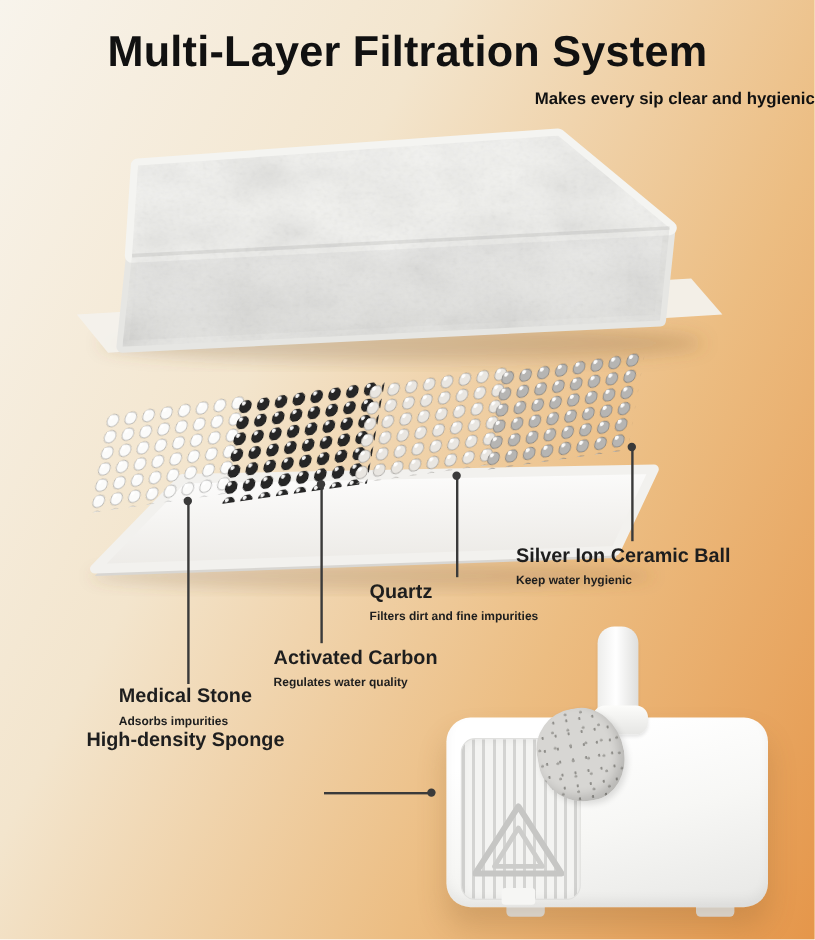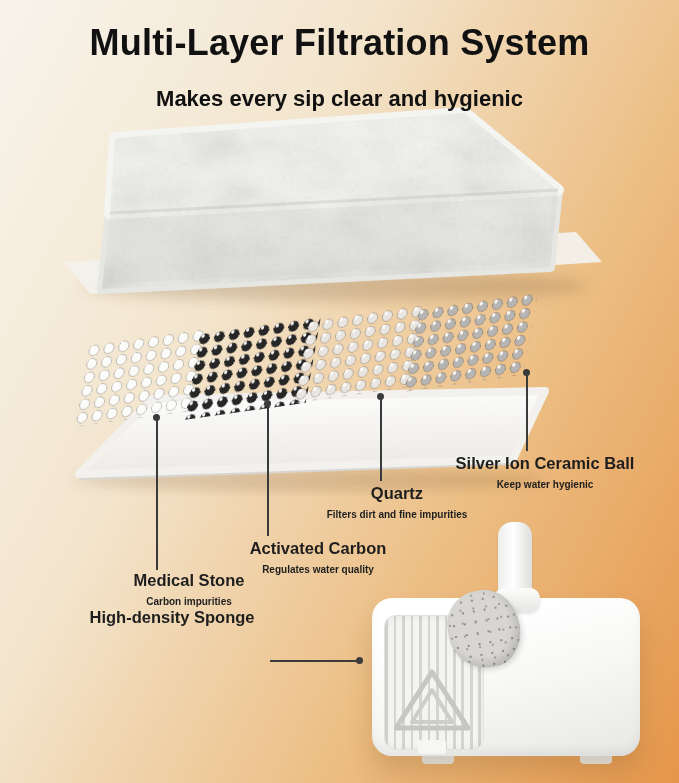--- a/index.html
+++ b/index.html
@@ -3,40 +3,40 @@
 <meta charset="utf-8">
 <style>
   html,body{margin:0;padding:0;background:#fff;}
   .stage{
     position:relative;width:679px;height:783px;overflow:hidden;
     font-family:"Liberation Sans",sans-serif;
     background:linear-gradient(118deg,var(--background-top-left,#f8f4ec) 0%,#f3e5cd 34%,#ecbd82 68%,var(--background-bottom-right,#e5964a) 100%);
   }
   .title{position:absolute;top:22px;left:0;width:100%;text-align:center;
     font-size:36px;font-weight:bold;letter-spacing:0.2px;color:var(--headline-text,#111);z-index:9;}
-  .subtitle{position:absolute;top:74px;left:0;width:100%;text-align:center;
-    font-size:22px;font-weight:bold;color:var(--headline-text,#111);z-index:9;margin-top:12px;}
+  .subtitle{position:absolute;top:74px;left:0;width:100%;text-align:right;
+    font-size:14px;font-weight:bold;color:var(--headline-text,#111);z-index:9;}
 
   .cotton{position:absolute;left:50px;top:100px;width:560px;height:210px;z-index:2;}
   .pad{position:absolute;left:55px;top:382px;width:520px;height:115px;z-index:3;}
 
   .balls{
     position:absolute;width:118px;height:80px;z-index:5;
     transform:rotate(-8deg) skewX(-18deg);
     background-image:
       radial-gradient(circle 2px at 5.6px 3.6px, rgba(255,255,255,.95) 0 1.4px, rgba(255,255,255,0) 2px),
       radial-gradient(circle 5.6px at 7.5px 6.5px, rgba(0,0,0,0) 0 4.2px, rgba(0,0,0,.28) 5px, rgba(0,0,0,0) 5.6px),
       radial-gradient(circle 5.2px at 7.5px 6.5px, var(--ball,#fff) 0 5px, rgba(0,0,0,0) 5.2px);
     background-size:15px 13px;
   }
 
   .line{position:absolute;background:var(--leader-line,#3a3a3a);z-index:7;}
   .dot{position:absolute;width:7px;height:7px;border-radius:50%;background:var(--leader-line,#3a3a3a);z-index:7;}
 
-  .layer-label{position:absolute;text-align:center;color:var(--label-text,#1e1e1e);z-index:8;}
+  .layer-label{position:absolute;text-align:left;color:var(--label-text,#1e1e1e);z-index:8;}
   .layer-label .lt{font-size:16.5px;font-weight:bold;}
   .layer-label .ld{font-size:10px;font-weight:bold;margin-top:6px;}
 
   
   .pump{position:absolute;left:358px;top:518px;width:300px;height:250px;z-index:4;}
   .pump *{position:absolute;}
   .pump-foot{width:32px;height:14px;border-radius:4px;background:#e9e9e7;z-index:0;}
   .pump-tube{left:140px;top:4px;width:34px;height:88px;border-radius:14px 14px 8px 8px;
     background:linear-gradient(90deg,#ededeb,#ffffff 45%,#dededc);z-index:1;
     box-shadow:0 2px 3px rgba(0,0,0,.08);}
@@ -152,21 +152,21 @@
     <div class="ld">Regulates water quality</div>
   </div>
 
   <div class="layer-label" style="left:308px;top:484px;width:178px">
     <div class="lt">Quartz</div>
     <div class="ld">Filters dirt and fine impurities</div>
   </div>
 
   <div class="layer-label" style="left:99px;top:571px;width:180px">
     <div class="lt">Medical Stone</div>
-    <div class="ld">Carbon impurities</div>
+    <div class="ld">Adsorbs impurities</div>
   </div>
 
   <div class="layer-label" style="left:72px;top:608px;width:200px">
     <div class="lt">High-density Sponge</div>
   </div>
 
   <div class="pump">
     <div class="pump-foot" style="left:64px;top:232px"></div>
     <div class="pump-foot" style="left:222px;top:232px"></div>
     <div class="pump-tube"></div>

